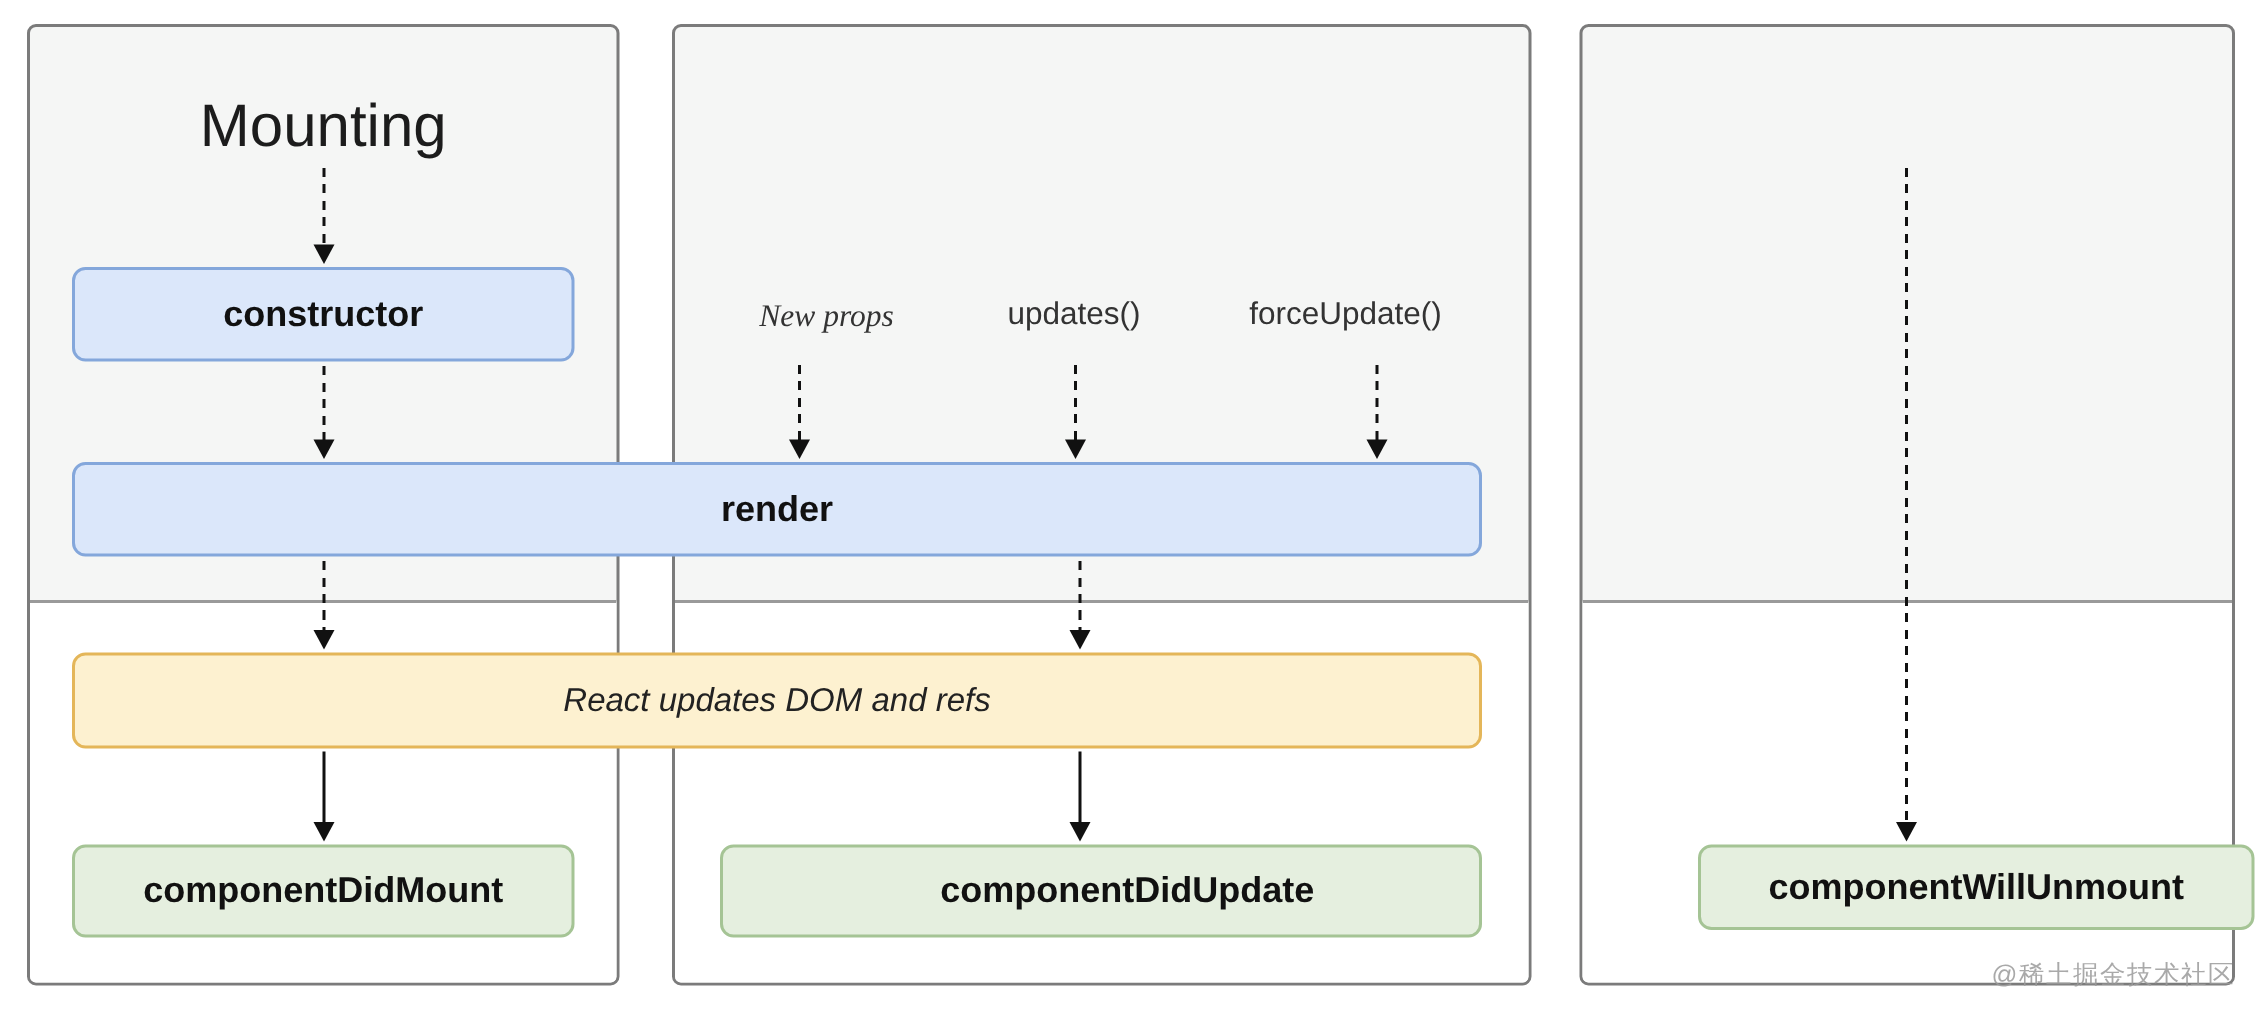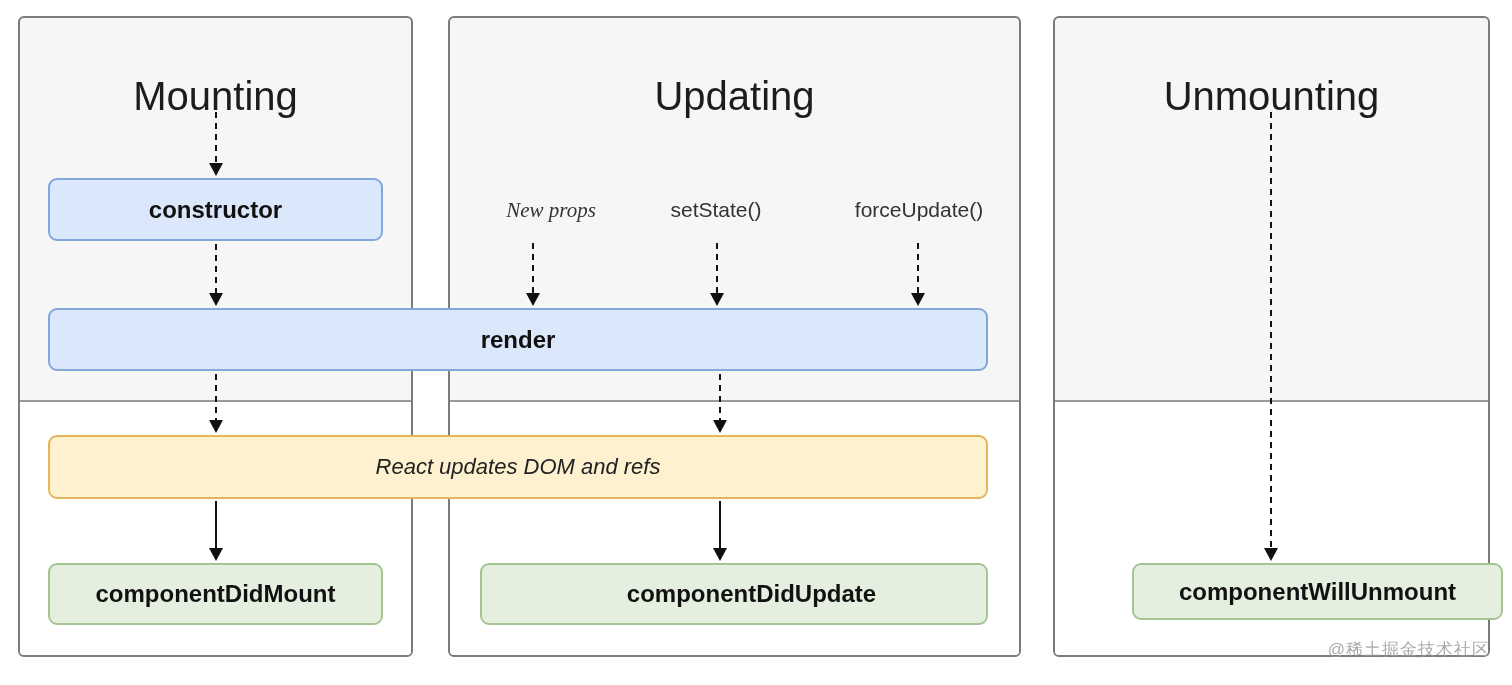--- a/index.html
+++ b/index.html
@@ -9,21 +9,21 @@
     --green-fill:#e5efdf; --green-border:#a5c495;
     --arrow:#111111; --watermark:#9b9b9b; --text:#1c1c1c;
   }
   html,body{margin:0;padding:0;background:#ffffff;}
   body{font-family:"Liberation Sans","DejaVu Sans",sans-serif;color:var(--text);}
   .stage{position:relative;width:1512px;height:685px;background:#fff;overflow:hidden;}
 
   
   .col{position:absolute;top:16px;height:641px;box-sizing:border-box;
        background:var(--column-bg);border:2px solid var(--column-border);border-radius:6px;z-index:1;}
-  .col h2{margin:12px;position:absolute;top:40px;left:0;right:0;text-align:center;
+  .col h2{margin:0;position:absolute;top:40px;left:0;right:0;text-align:center;
           font-size:40px;font-weight:400;color:var(--text);line-height:52px;letter-spacing:0;}
   .commit-zone{position:absolute;left:0;right:0;top:382px;bottom:0;background:#ffffff;
                border-top:2px solid var(--phase-divider);border-radius:0 0 4px 4px;}
 
   
   .node{position:absolute;box-sizing:border-box;z-index:3;display:flex;align-items:center;justify-content:center;
         border-radius:9px;font-size:24px;font-weight:700;color:#111;}
   .node.blue  {background:var(--blue-fill);  border:2px solid var(--blue-border);}
   .node.yellow{background:var(--yellow-fill);border:2px solid var(--yellow-border);font-weight:400;font-style:italic;color:#222;}
   .node.green {background:var(--green-fill); border:2px solid var(--green-border);}
@@ -47,32 +47,30 @@
 <body>
 
 <div class="stage">
 
   <section class="col" style="left:18px;width:395px;">
     <h2>Mounting</h2>
     <div class="commit-zone"></div>
   </section>
 
   <section class="col" style="left:448px;width:573px;">
-    <h2>Updating</h2>
     <div class="commit-zone"></div>
   </section>
 
   <section class="col" style="left:1053px;width:437px;">
-    <h2>Unmounting</h2>
     <div class="commit-zone"></div>
   </section>
 
   <div class="trigger italic" style="left:551px;top:199px;font-family:Liberation Serif, serif;">New props</div>
-  <div class="trigger" style="left:716px;top:199px;">setState()</div>
-  <div class="trigger" style="left:897px;top:199px;margin-left:22px;">forceUpdate()</div>
+  <div class="trigger" style="left:716px;top:199px;">updates()</div>
+  <div class="trigger" style="left:897px;top:199px;">forceUpdate()</div>
 
   <div class="node blue" style="left:48px;top:178px;width:335px;height:63px;">constructor</div>
 
   <div class="node blue" style="left:48px;top:308px;width:940px;height:63px;">render</div>
 
   <div class="node green" style="left:48px;top:563px;width:335px;height:62px;">componentDidMount</div>
 
   <div class="node yellow" style="left:48px;top:435px;width:940px;height:64px;font-size:22px;">React updates DOM and refs</div>
 
   <div class="node green" style="left:480px;top:563px;width:508px;height:62px;padding-left:35px;">componentDidUpdate</div>

